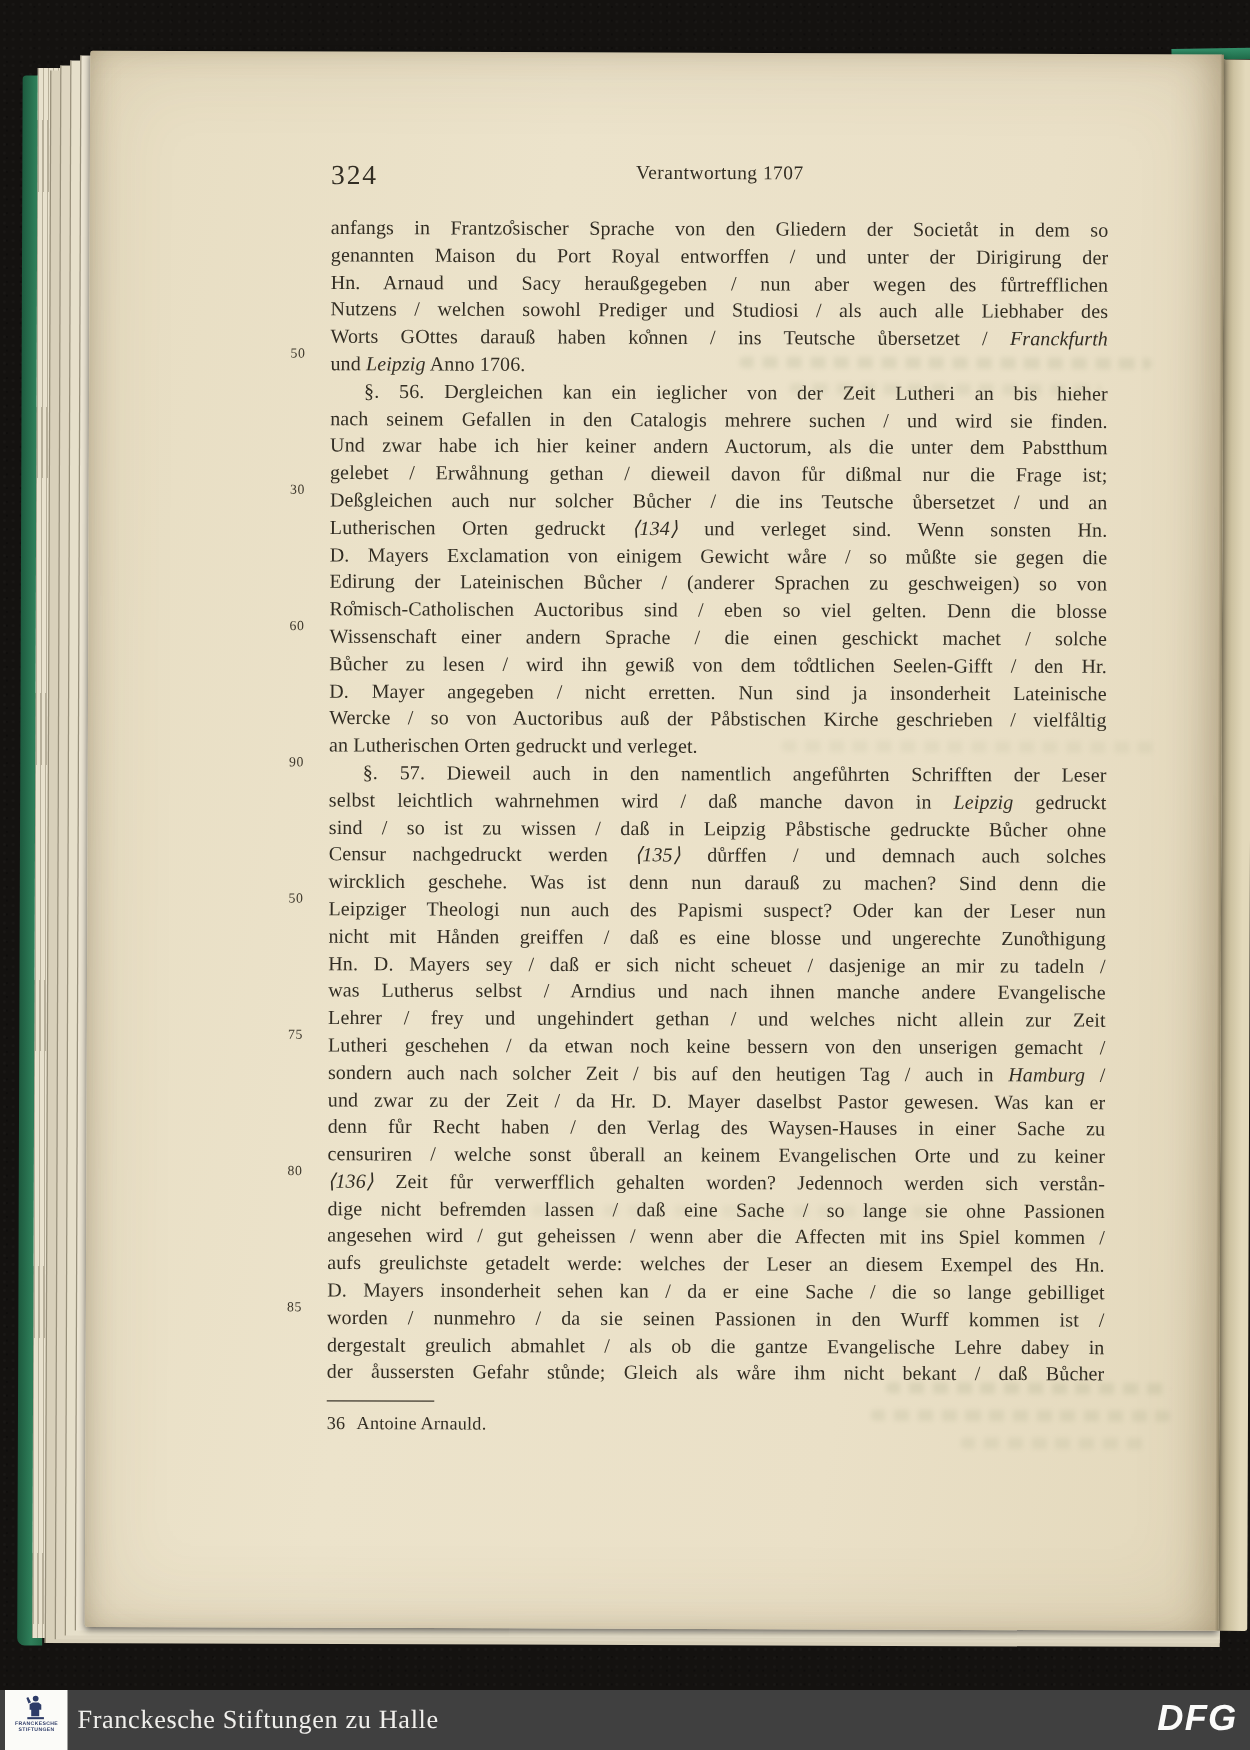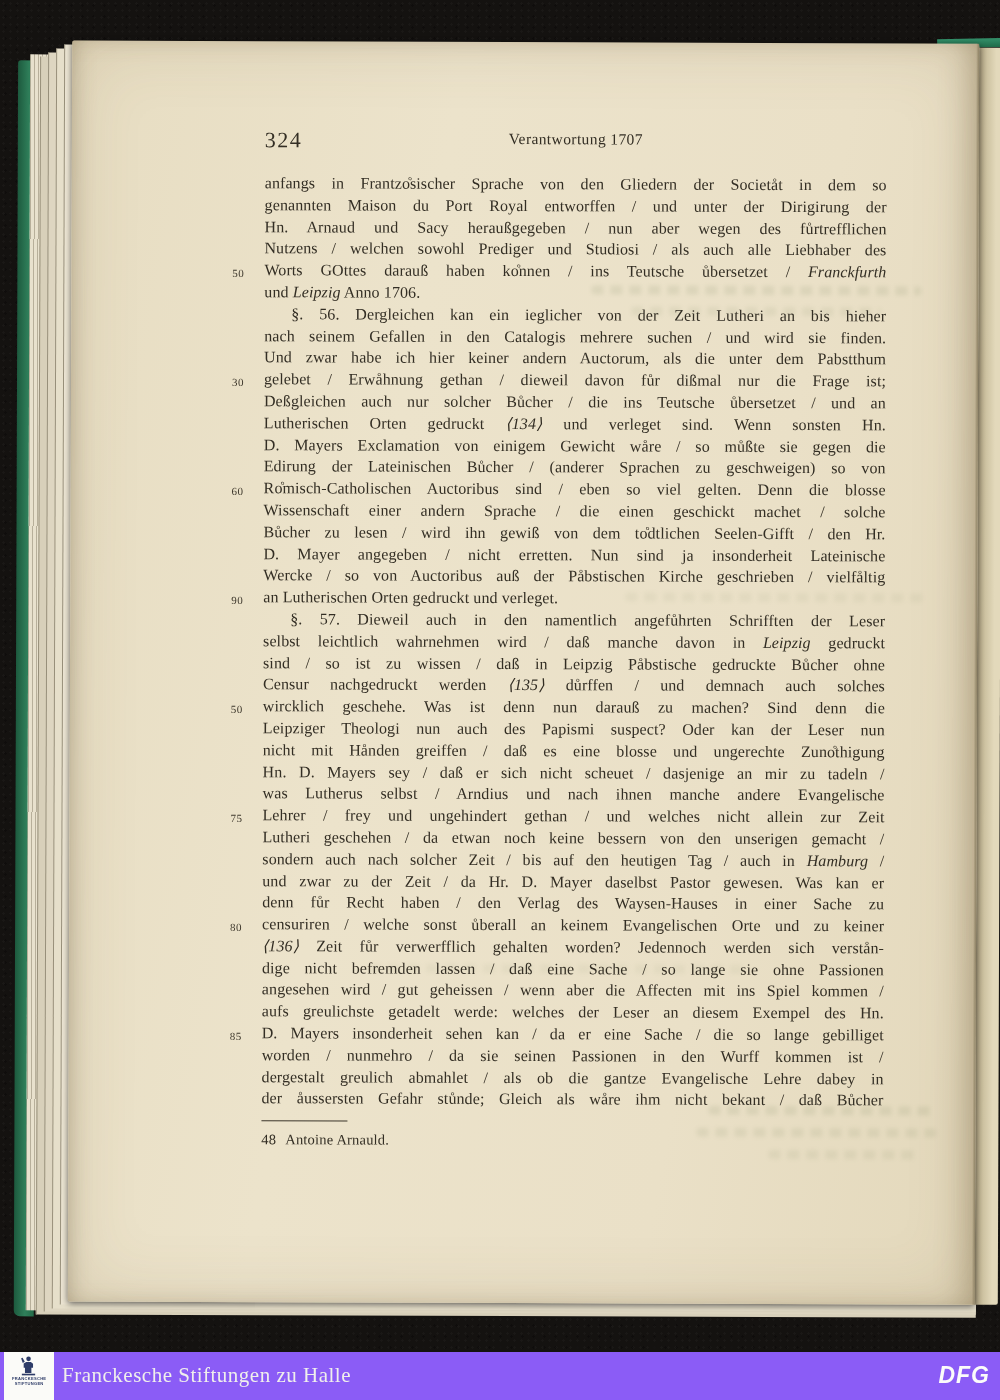--- a/index.html
+++ b/index.html
@@ -43,48 +43,48 @@
   .pageheader{position:absolute;left:193px;top:86px;width:622px;height:22px;}
   .pagenum{position:absolute;left:0;top:0;font-size:22px;letter-spacing:1.5px;}
   .runtitle{position:absolute;left:0;right:0;top:2px;text-align:center;font-size:15.5px;letter-spacing:.4px;}
   
   .textblock{position:absolute;left:193px;top:131px;width:622px;}
   .line{position:relative;height:21.8px;line-height:21.8px;font-size:16px;
     text-align:justify;text-align-last:justify;letter-spacing:.1px;white-space:normal;}
   .line.last{text-align-last:left;}
   .line.indent{text-indent:27px;}
   .line .it{font-style:italic;}
-  .lnum{position:absolute;left:-32px;top:9px;width:26px;text-align:right;
+  .lnum{position:absolute;left:-32px;top:19px;width:26px;text-align:right;
     font-size:11px;line-height:1;letter-spacing:.5px;color:#3e382c;text-indent:0;}
   
   .fnrule{position:absolute;left:193px;top:1079px;width:86px;height:0;border-top:1.6px solid #3c362b;}
   .footnote{position:absolute;left:193px;top:1090px;font-size:14.5px;letter-spacing:.2px;}
   .footnote .fno{margin-right:9px;}
   
   .showthrough{position:absolute;height:9px;border-radius:4px;filter:blur(2.2px);opacity:.16;
     background:repeating-linear-gradient(90deg,rgba(120,132,92,.8) 0 12px,transparent 12px 19px);}
   .st-a1{left:520px;top:243px;width:330px;}
   .st-a2{left:560px;top:264px;width:250px;opacity:.12;}
   .st-c{left:555px;top:550px;width:300px;opacity:.09;}
   .st-d{left:300px;top:922px;width:380px;opacity:.08;}
   .st-b1{left:640px;top:1063px;width:228px;}
   .st-b2{left:628px;top:1085px;width:240px;opacity:.14;}
   .st-b3{left:700px;top:1107px;width:150px;opacity:.12;}
   
-  .footer{position:absolute;left:0;top:1352px;width:1000px;height:48px;background:#8b5cf6;}
+  .footer{position:absolute;left:0;top:1352px;width:1000px;height:48px;background:#404040;}
   .logobox{position:absolute;left:4px;top:0;width:50px;height:48px;background:#fbfbf8;
     display:flex;flex-direction:column;align-items:center;justify-content:flex-start;}
   .logobox svg{margin-top:3px;}
   .logocaption{font-family:"Liberation Sans",sans-serif;font-weight:bold;color:#2e3c68;
     font-size:6px;letter-spacing:.4px;line-height:1.1;transform:scale(.68);transform-origin:50% 0;text-align:center;white-space:nowrap;}
   .insttext{position:absolute;left:62px;top:50%;transform:translateY(-52%);
     color:#f0efec;font-size:21px;letter-spacing:.5px;font-family:"Liberation Serif",serif;}
   .dfg{position:absolute;right:10px;top:50%;transform:translateY(-52%);
     color:#fbfbfa;font-family:"Liberation Sans",sans-serif;font-weight:bold;font-style:italic;
-    font-size:23px;letter-spacing:1px;}
+    font-size:29px;letter-spacing:1px;}
 </style>
 </head>
 <body>
 
 <div class="book">
   <div class="cover-left"></div>
   <div class="cover-top-right"></div>
   <div class="edge-stripes"></div>
   <div class="sheet s4"></div>
   <div class="sheet s3"></div>
@@ -149,21 +149,21 @@
         <div class="line"><span>angesehen wird / gut geheissen / wenn aber die Affecten mit ins Spiel kommen /</span></div>
         <div class="line"><span>aufs greulichste getadelt werde: welches der Leser an diesem Exempel des Hn.</span></div>
         <div class="line"><span class="lnum">85</span><span>D. Mayers insonderheit sehen kan / da er eine Sache / die so lange gebilliget</span></div>
         <div class="line"><span>worden / nunmehro / da sie seinen Passionen in den Wurff kommen ist /</span></div>
         <div class="line"><span>dergestalt greulich abmahlet / als ob die gantze Evangelische Lehre dabey in</span></div>
         <div class="line"><span>der åussersten Gefahr stůnde; Gleich als wåre ihm nicht bekant / daß Bůcher</span></div>
       </div>
 
     <div class="fnrule"></div>
     <div class="footnote">
-      <span class="fno">48</span><span>Antoine Arnauld.</span>
+      <span class="fno">36</span><span>Antoine Arnauld.</span>
     </div>
   </div>
 </div>
 
 <div class="footer">
   <div class="logobox">
     <svg width="22" height="22" viewBox="0 0 24 24">
       <g fill="#2e3c68">
         <circle cx="11.5" cy="4.2" r="2.5"></circle>
         <path d="M5.2 8.6 L3.4 3.6 L5 2.9 L7.4 7.4 Z"></path>

